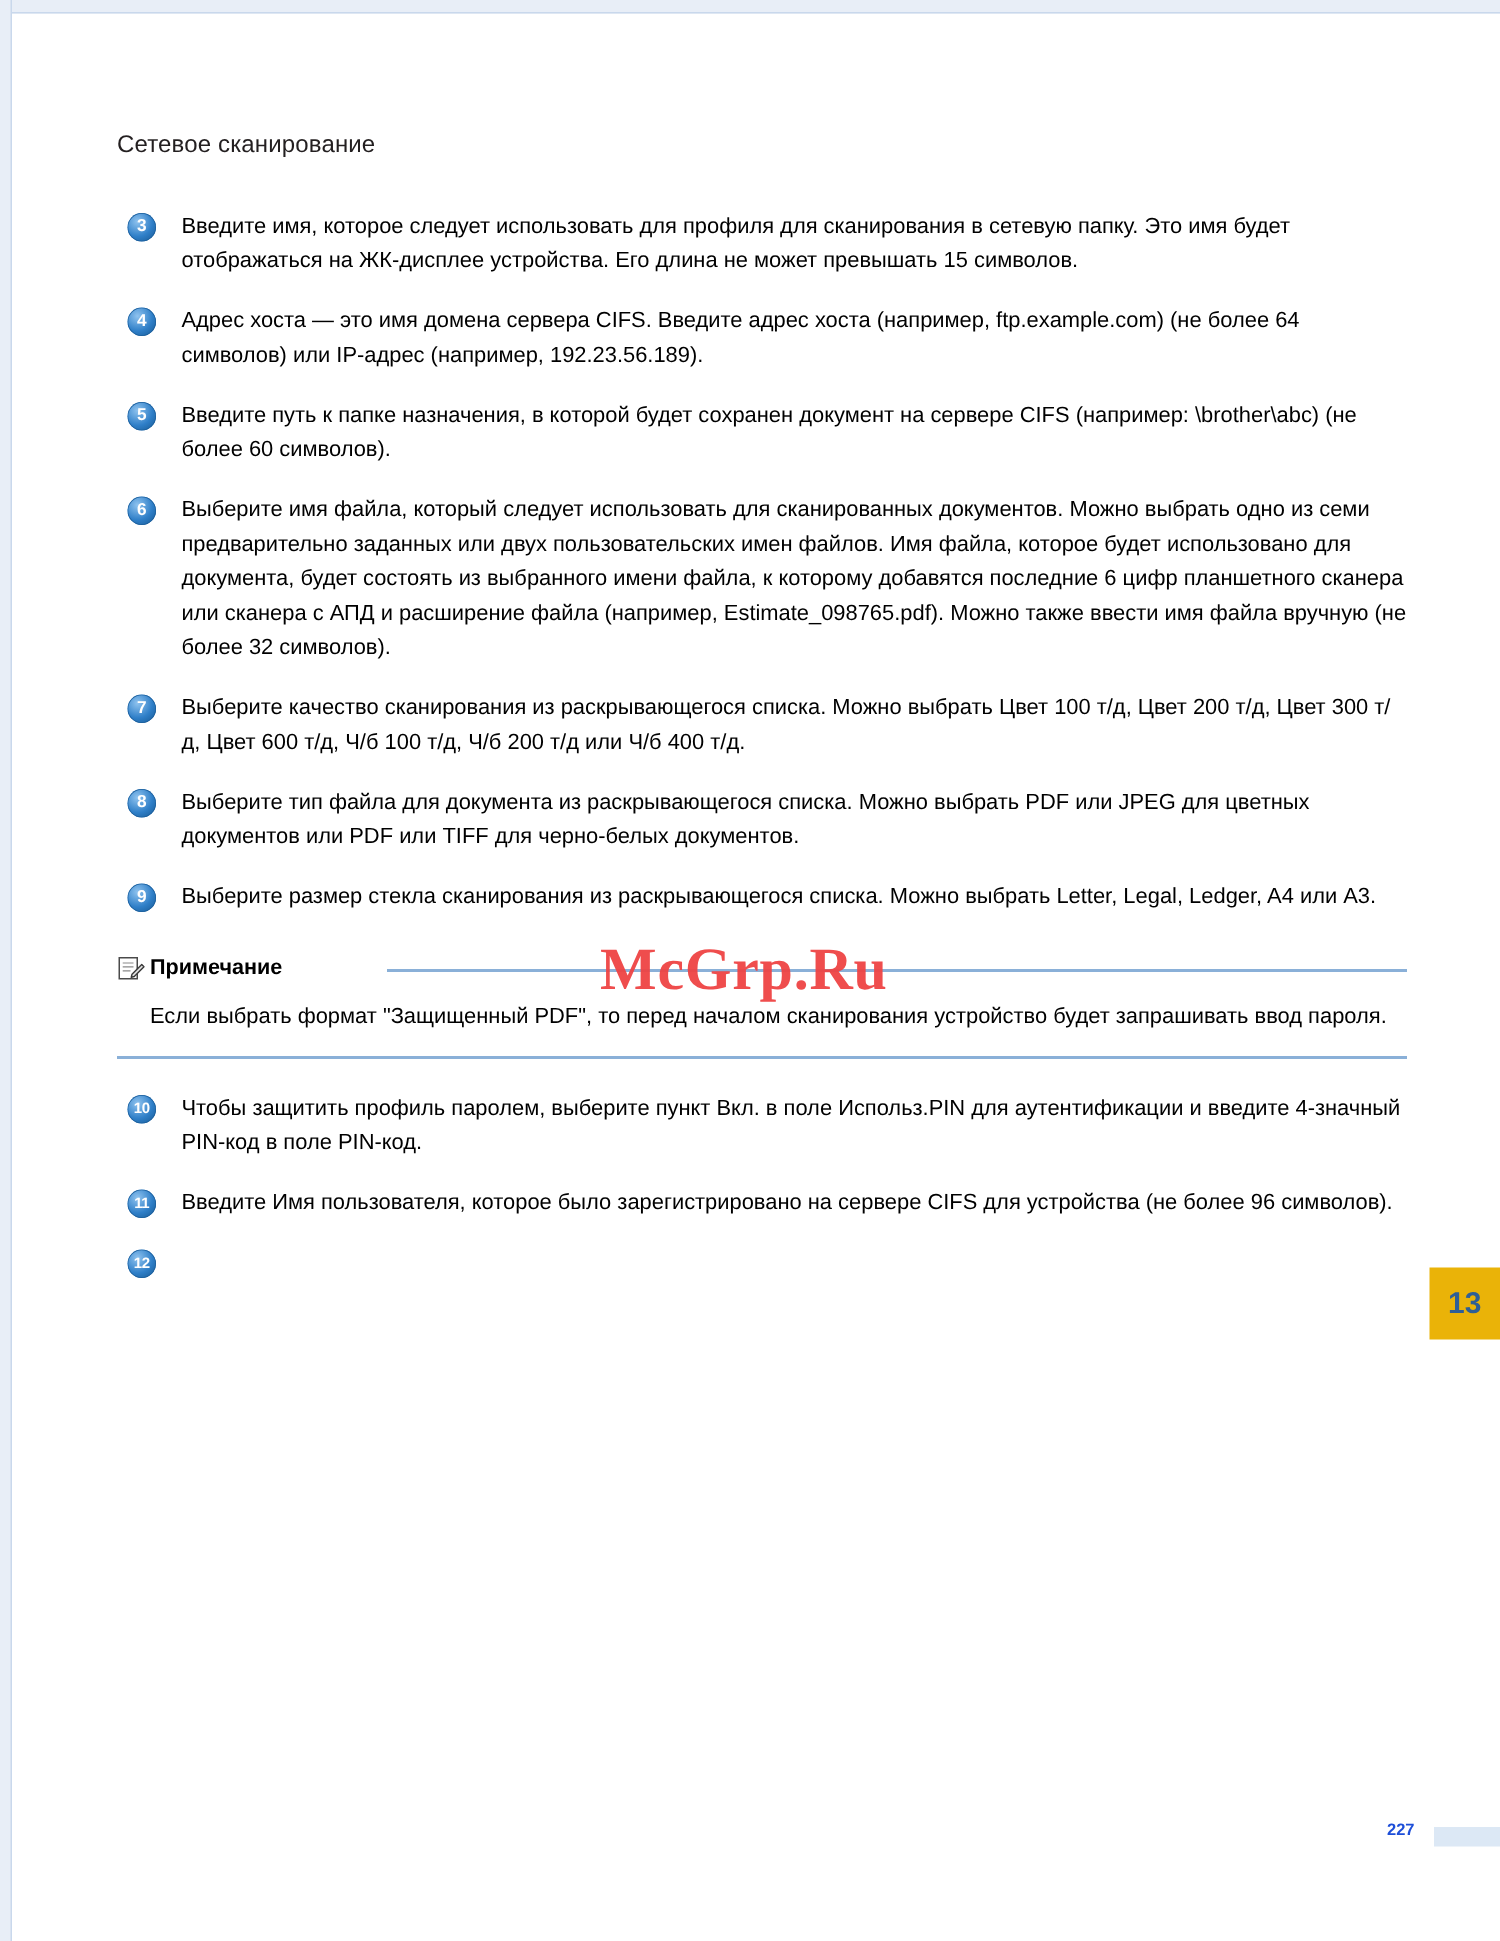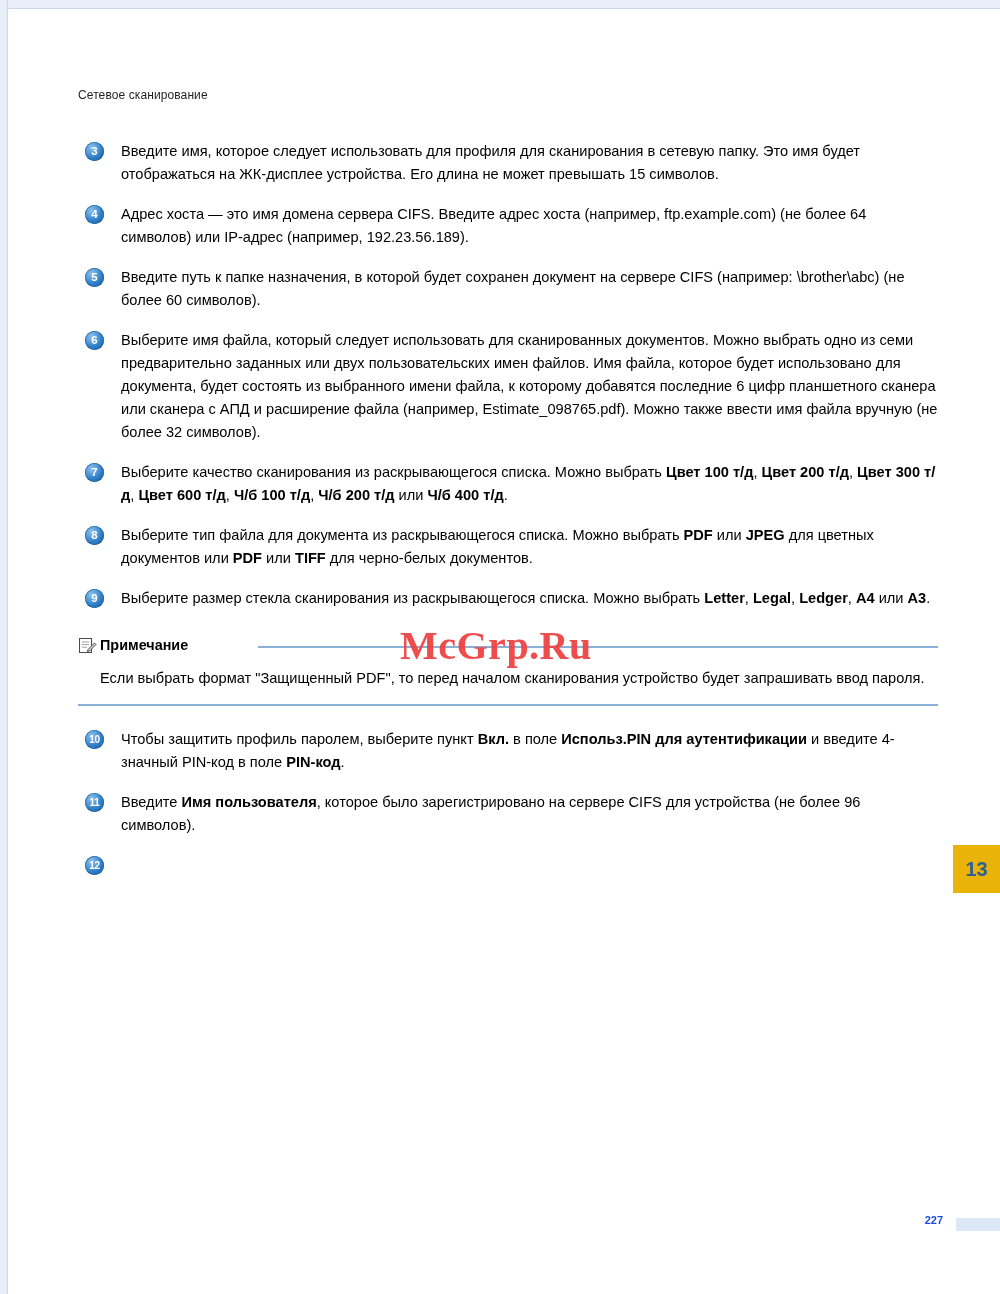--- a/index.html
+++ b/index.html
@@ -39,21 +39,21 @@
     width: 7px;
     height: 1294px;
     background: #e8eef7;
     border-right: 1px solid #c9d8ec;
   }
 
   .header {
     position: absolute;
     left: 78px;
     top: 88px;
-    font-size: 12px;
+    font-size: 16px;
     color: #231f20;
     letter-spacing: 0.1px;
   }
 
   .content {
     position: absolute;
     left: 78px;
     top: 140px;
     width: 860px;
   }
@@ -78,21 +78,21 @@
     font-size: 11.5px;
     line-height: 19px;
     text-align: center;
     font-weight: bold;
     box-shadow: 0 0 0 0.5px #1b5e9b inset;
   }
   .step .num.wide {
     font-size: 10px;
     letter-spacing: -0.3px;
   }
-  .step b { font-weight: bold; }
+  .step b { font-weight: normal; }
 
   
   .note {
     position: relative;
     margin-top: 26px;
     margin-bottom: 22px;
   }
   .note-head {
     position: relative;
     height: 22px;

